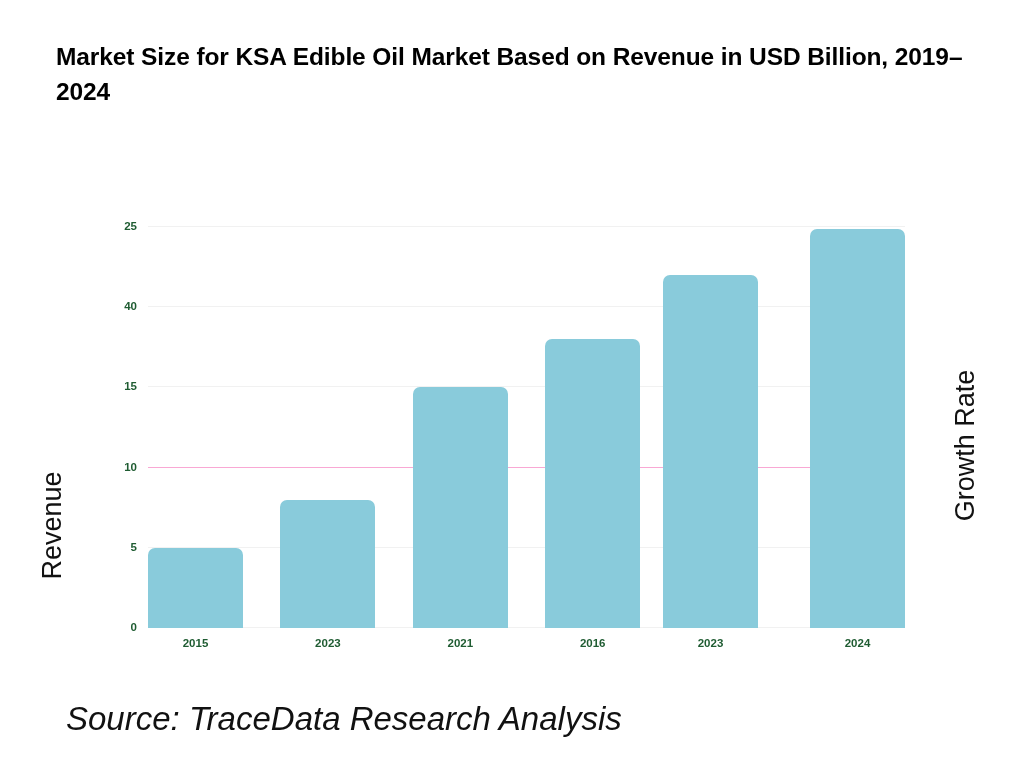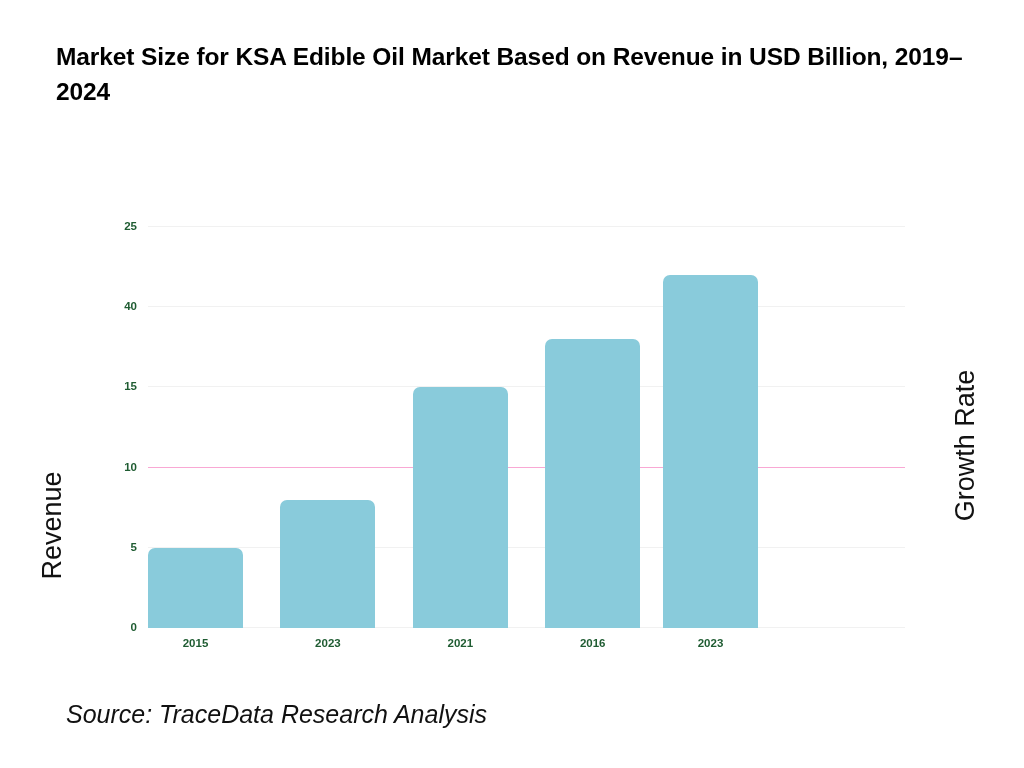--- a/index.html
+++ b/index.html
@@ -115,21 +115,21 @@
     font-size: 11.5px;
     font-weight: bold;
     color: #1f5c32;
   }
 
   
   #source-note {
     position: absolute;
     left: 66px;
     top: 700px;
-    font-size: 25px;
+    font-size: 33px;
     font-style: italic;
     color: #111111;
     white-space: nowrap;
   }
 </style>
 </head>
 <body>
 
 <div id="page">
 
@@ -174,18 +174,22 @@
           <div class="x-tick-label" style="color: rgb(31, 92, 50);">2021</div>
         </div>
         <div class="bar-slot" style="left: 397.2px;">
           <div class="bar" style="height: 288.706px; background: rgb(137, 203, 219);"></div>
           <div class="x-tick-label" style="color: rgb(31, 92, 50);">2016</div>
         </div>
         <div class="bar-slot" style="left: 502px; margin-left: 13px;">
           <div class="bar" style="height: 352.863px; background: rgb(137, 203, 219);"></div>
           <div class="x-tick-label" style="color: rgb(31, 92, 50);">2023</div>
         </div>
+        <div class="bar-slot" style="left: 662px;">
+          <div class="bar" style="height: 399.376px; background: rgb(137, 203, 219);"></div>
+          <div class="x-tick-label" style="color: rgb(31, 92, 50);">2024</div>
+        </div>
       </div>
   </div>
 
   <div id="source-note">Source: TraceData Research Analysis</div>
 
 </div>
 
 </body></html>

